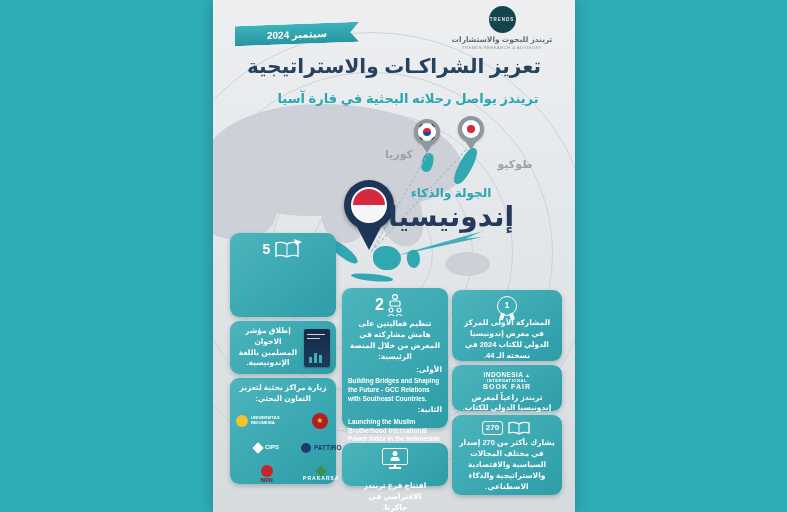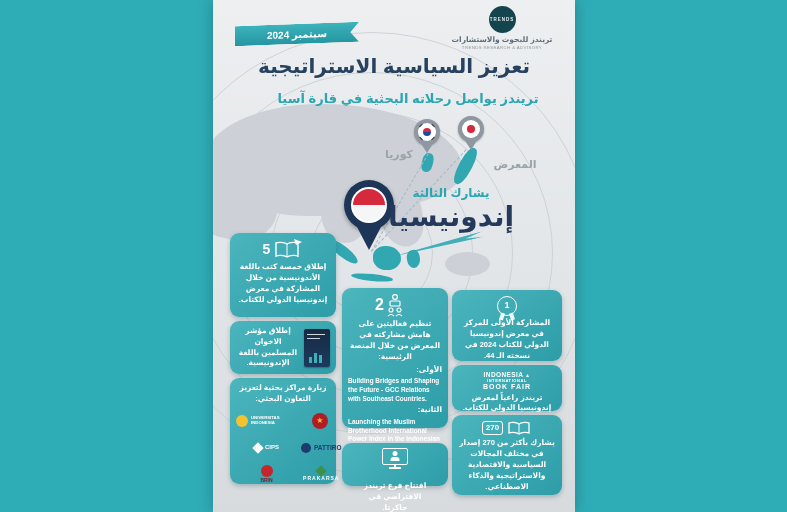--- a/index.html
+++ b/index.html
@@ -177,56 +177,55 @@
     <div class="ribbon">
       <span>سبتمبر 2024</span>
     </div>
 
     <div class="brand">
       <span class="brand-mark">TRENDS</span>
       <div class="brand-ar">تريندز للبحوث والاستشارات</div>
       <div class="brand-en">TRENDS RESEARCH &amp; ADVISORY</div>
     </div>
 
-    <h1 class="title">تعزيز السياسية الاستراتيجية</h1>
+    <h1 class="title">تعزيز الشراكـات والاستراتيجية</h1>
     <h2 class="subtitle">تريندز يواصل رحلاته البحثية في قارة آسيا</h2>
 
     <div class="pin-s pin-korea">
       <div class="inner">
         <span class="taegeuk"></span>
         <span class="tg-mark tm1"></span>
         <span class="tg-mark tm2"></span>
         <span class="tg-mark tm3"></span>
         <span class="tg-mark tm4"></span>
       </div>
     </div>
     <div class="pin-s pin-japan">
       <div class="inner">
         <span class="jp-dot"></span>
       </div>
     </div>
     <div class="map-lbl lbl-korea">كوريا</div>
-    <div class="map-lbl lbl-tokyo">المعرض</div>
+    <div class="map-lbl lbl-tokyo">طوكيو</div>
 
     <div class="pin-big">
       <div class="flag"></div>
     </div>
-    <div class="round-lbl">يشارك الثالثة</div>
+    <div class="round-lbl">الجولة والذكاء</div>
     <div class="dest-lbl">إندونيسيا</div>
 
     <div class="tbox col-l bx-books">
       <div class="icon-row">
         <svg width="30" height="22" viewBox="0 0 30 22">
           <path d="M14 6 C11 4,5 4,3 5 L3 18 C5 17,11 17,14 19 C17 17,23 17,25 18 L25 5 C23 4,17 4,14 6 Z" fill="none" stroke="#ffffff" stroke-width="1.4"></path>
           <line x1="14" y1="6" x2="14" y2="19" stroke="#ffffff" stroke-width="1"></line>
           <path d="M21 1 L29 4 L23 7 Z" fill="#ffffff"></path>
         </svg>
         <span class="big-num">5</span>
       </div>
-      <p>إطلاق خمسة كتب باللغة الأندونيسية من خلال المشاركة في معرض إندونيسيا الدولي للكتاب.</p>
     </div>
 
     <div class="tbox col-l bx-centers">
       <p style="margin:0;font-weight:800">زيارة مراكز بحثية لتعزيز التعاون البحثي:</p>
       <div class="logo-grid">
         <div class="logo-cell">
           <span class="dot d-ui"></span>
           <span class="logo-lbl lbl-ui">UNIVERSITAS INDONESIA</span>
         </div>
         <div class="logo-cell">

